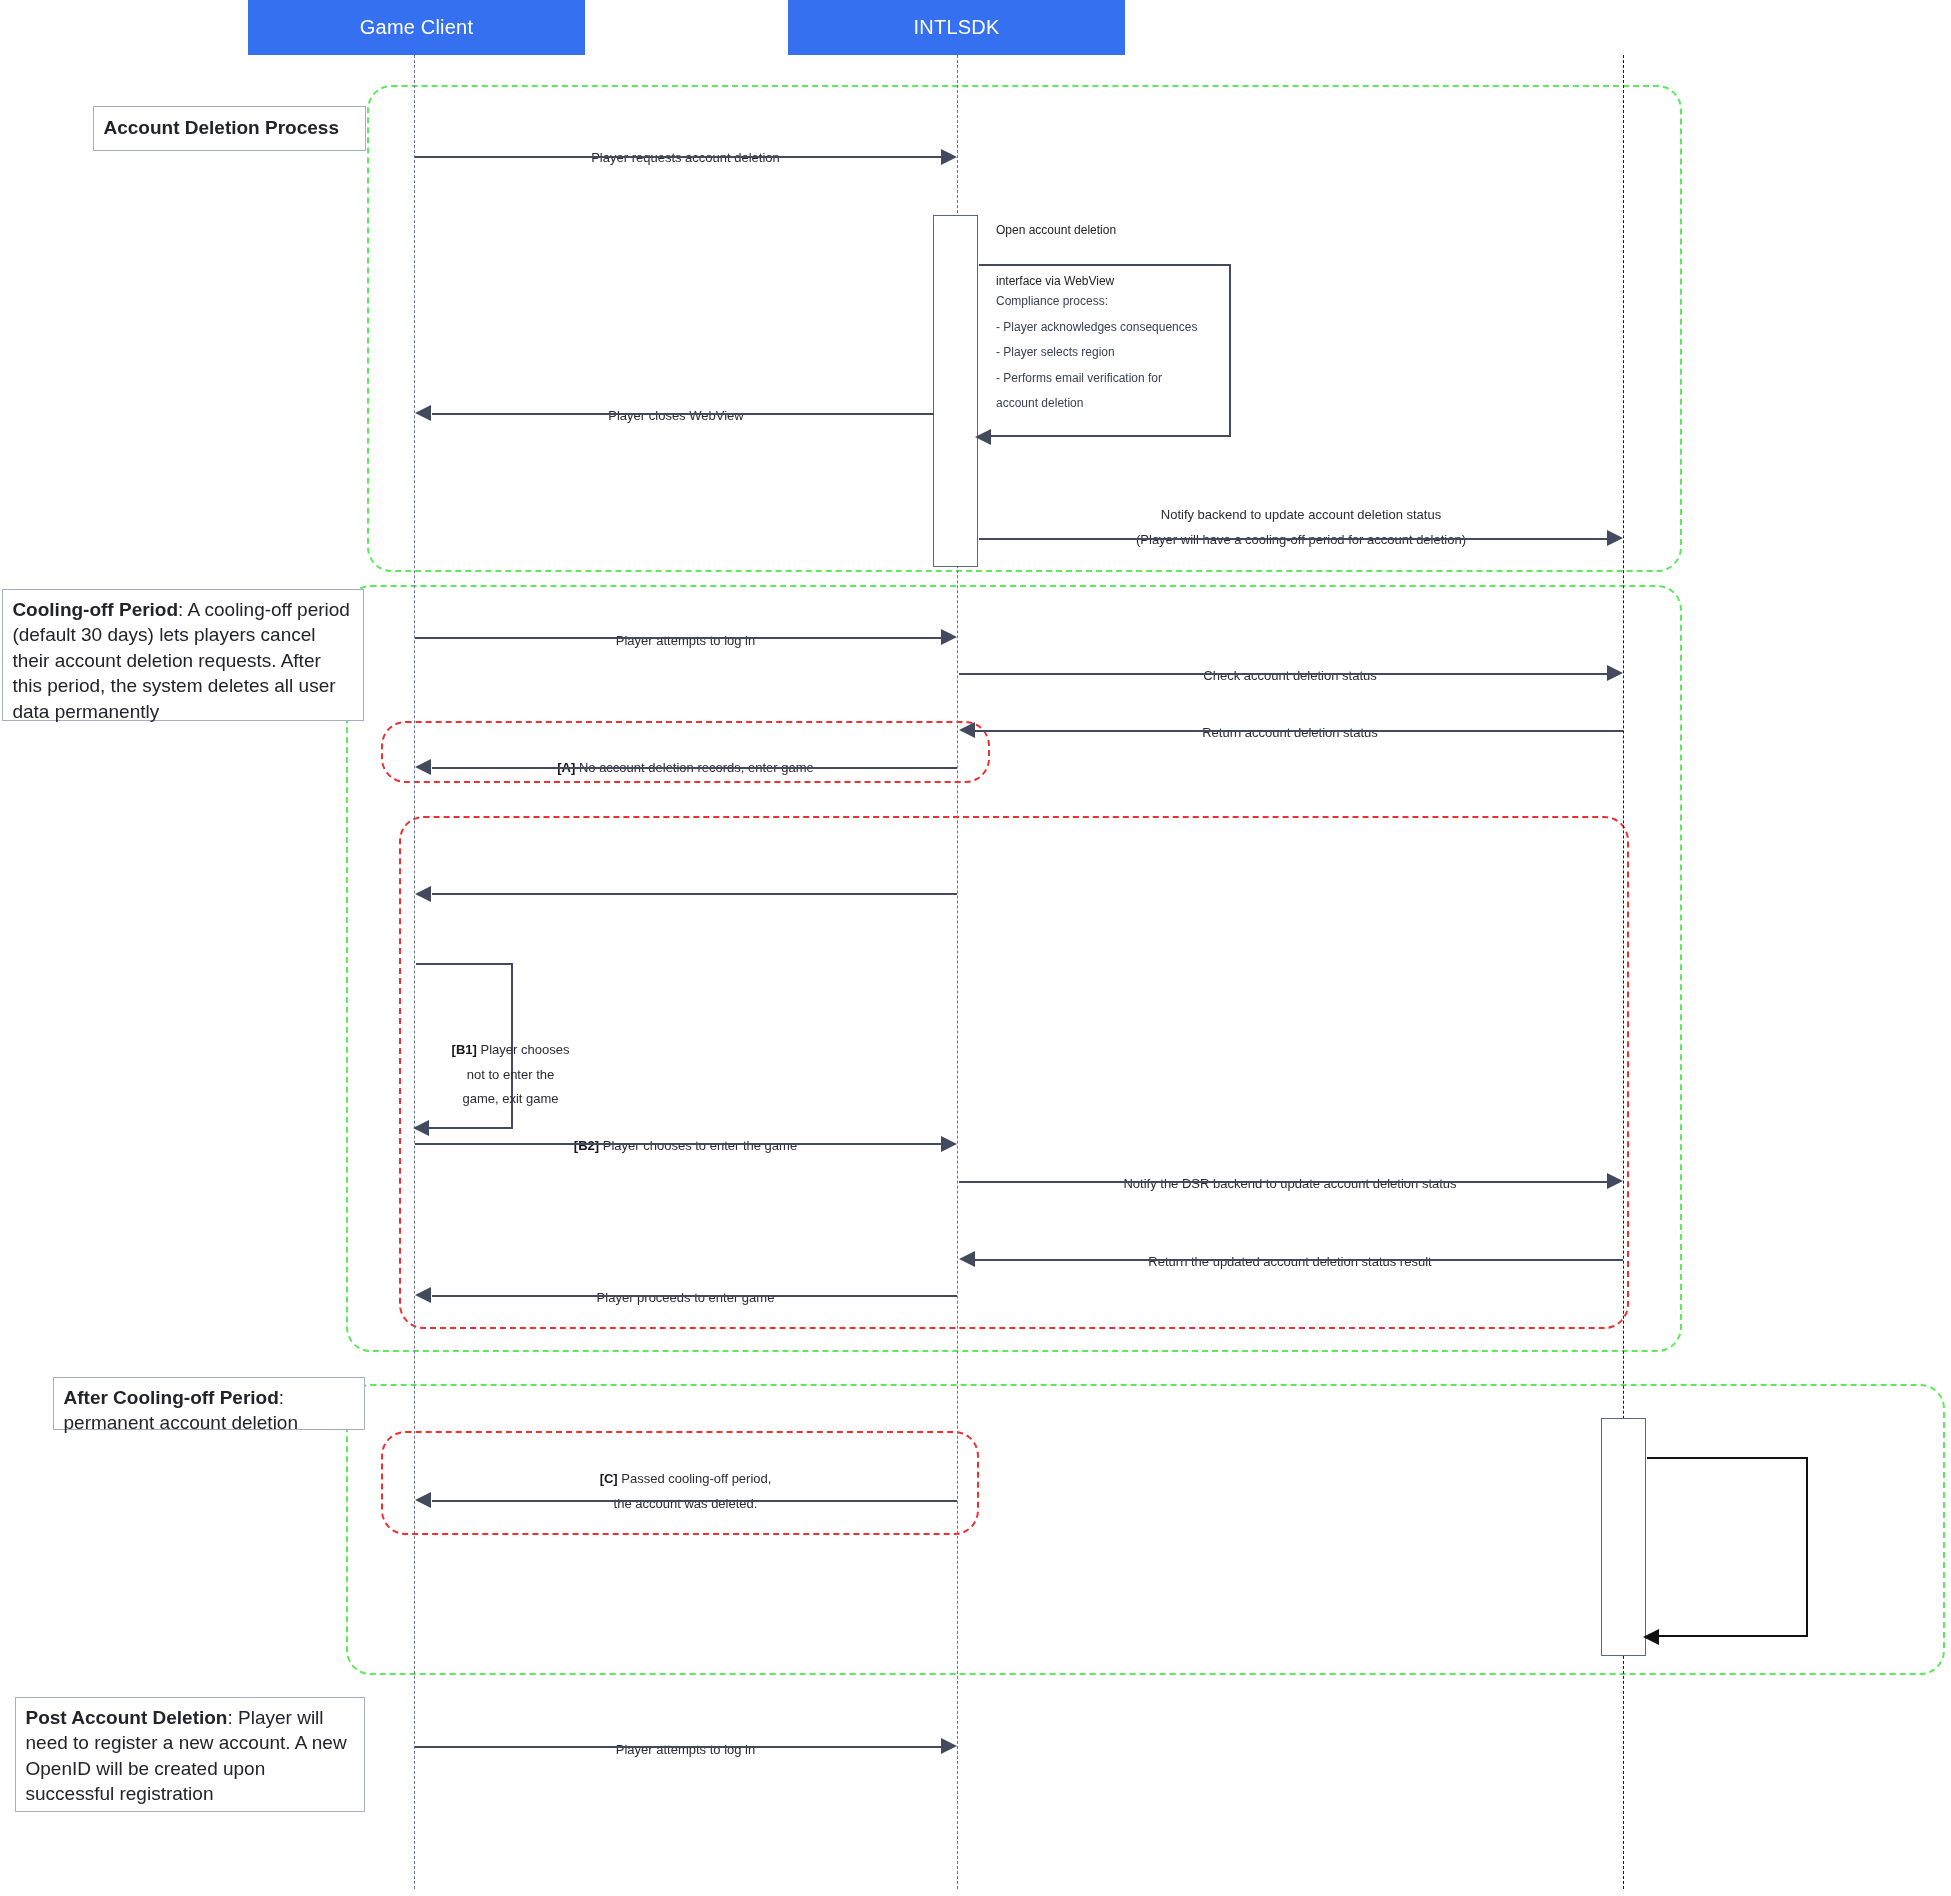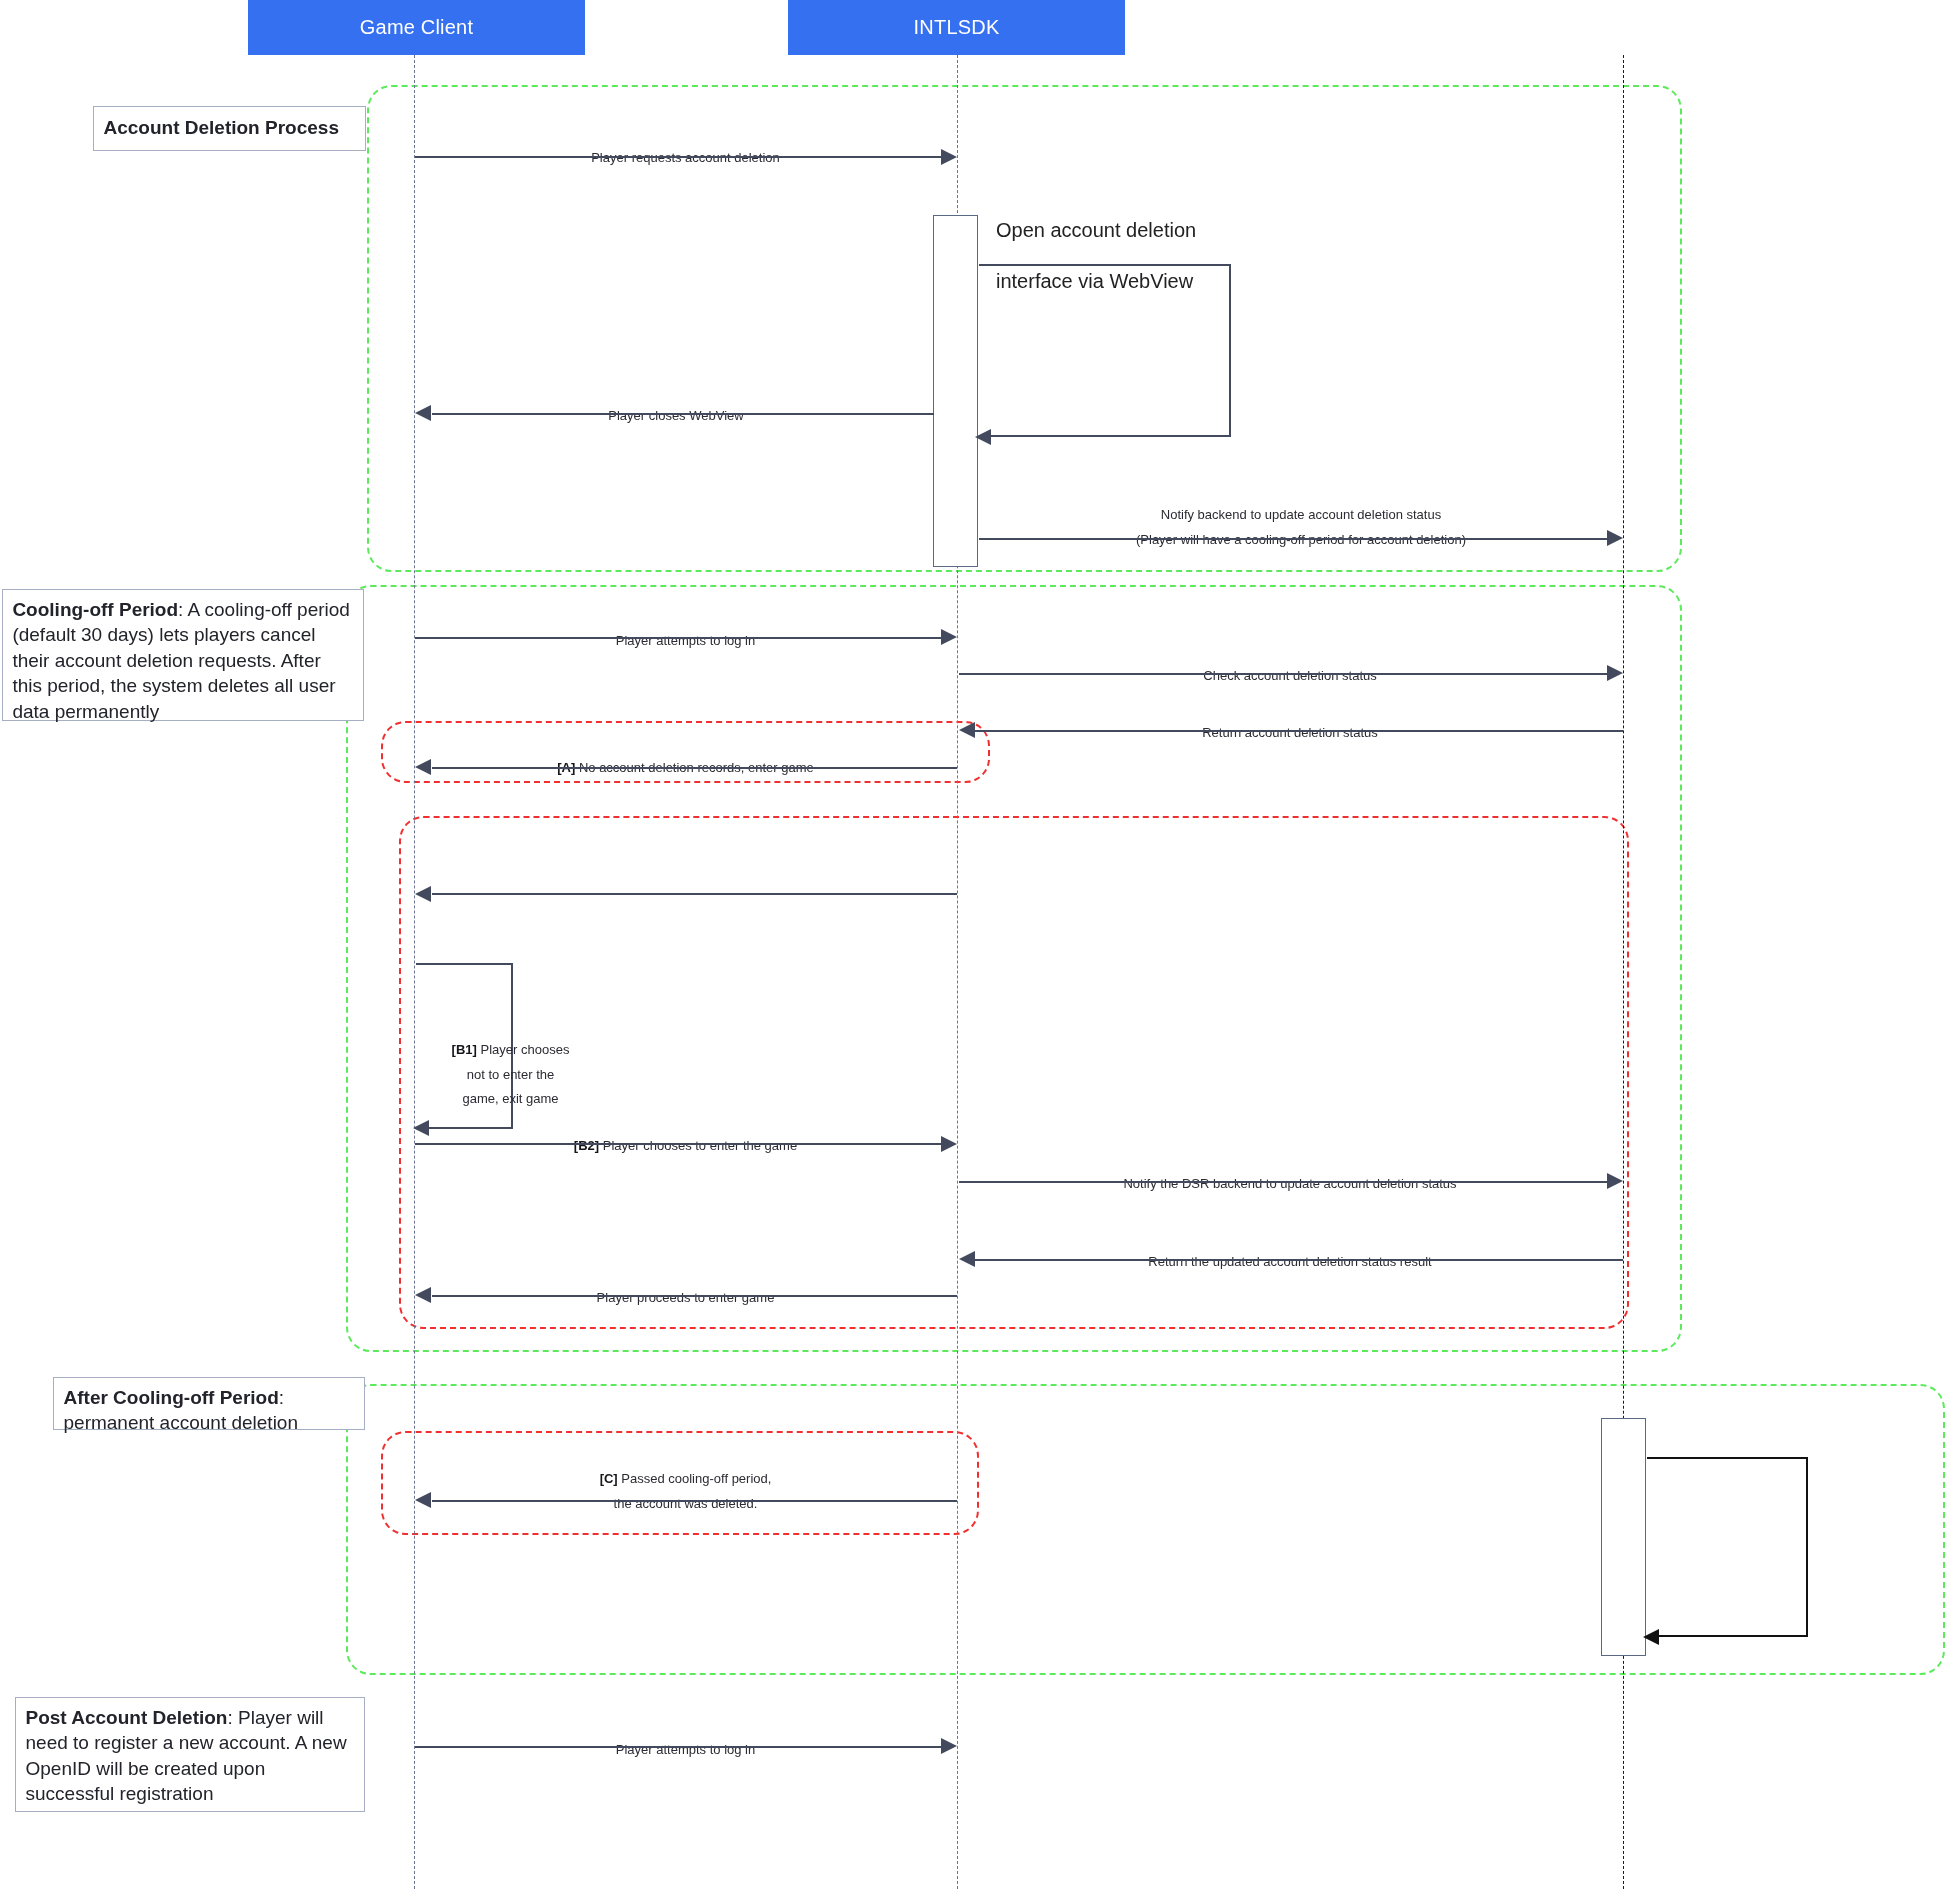--- a/index.html
+++ b/index.html
@@ -49,21 +49,21 @@
   
   .note{
     position:absolute;box-sizing:border-box;background:#ffffff;
     border:1.4px solid #A6AEC4;color:#22232b;font-size:19px;line-height:25.6px;
     padding:6.6px 9.5px 7.6px 9.5px;
   }
   .note b{font-weight:bold;}
 
   
   .textblock{
-    position:absolute;font-size:20px;line-height:25.6px;color:#3a4157;white-space:pre-line;
+    position:absolute;font-size:12px;line-height:25.6px;color:#3a4157;white-space:pre-line;
   }
   .textblock.dark{color:#222;}
 
   
   .frag{
     position:absolute;box-sizing:border-box;border-radius:24.6px;background:transparent;
   }
   .frag.green{border:2.8px dashed #5CEA5C;}
   .frag.red{border:2.8px dashed #F03030;}
 </style>
@@ -122,20 +122,25 @@
   <div class="arrowhead right" style="left:941px;top:149px;"></div>
 
   <div class="textblock dark" style="left:996px;top:192px;width:397px;">
     <span>Open account deletion</span><br>
     <span>interface via WebView</span>
   </div>
 
   <div class="loop" style="left:979px;top:264px;width:252px;height:173px;"></div>
   <div class="arrowhead left" style="left:975px;top:429px;"></div>
 
+  <div class="textblock" style="left:996px;top:289px;width:416px;"><span>Compliance process:
+- Player acknowledges consequences
+- Player selects region
+- Performs email verification for
+   account deletion</span></div>
 
   <div class="msglabel" style="left:419px;top:379px;width:514px;">
     <span>Player closes WebView</span>
   </div>
   <div class="msg" style="left:432px;top:413px;width:502px;"></div>
   <div class="arrowhead left" style="left:415px;top:405px;"></div>
 
   <div class="msglabel" style="left:979px;top:478px;width:644px;">
     <span>Notify backend to update account deletion status</span><br>
     <span>(Player will have a cooling-off period for account deletion)</span>

